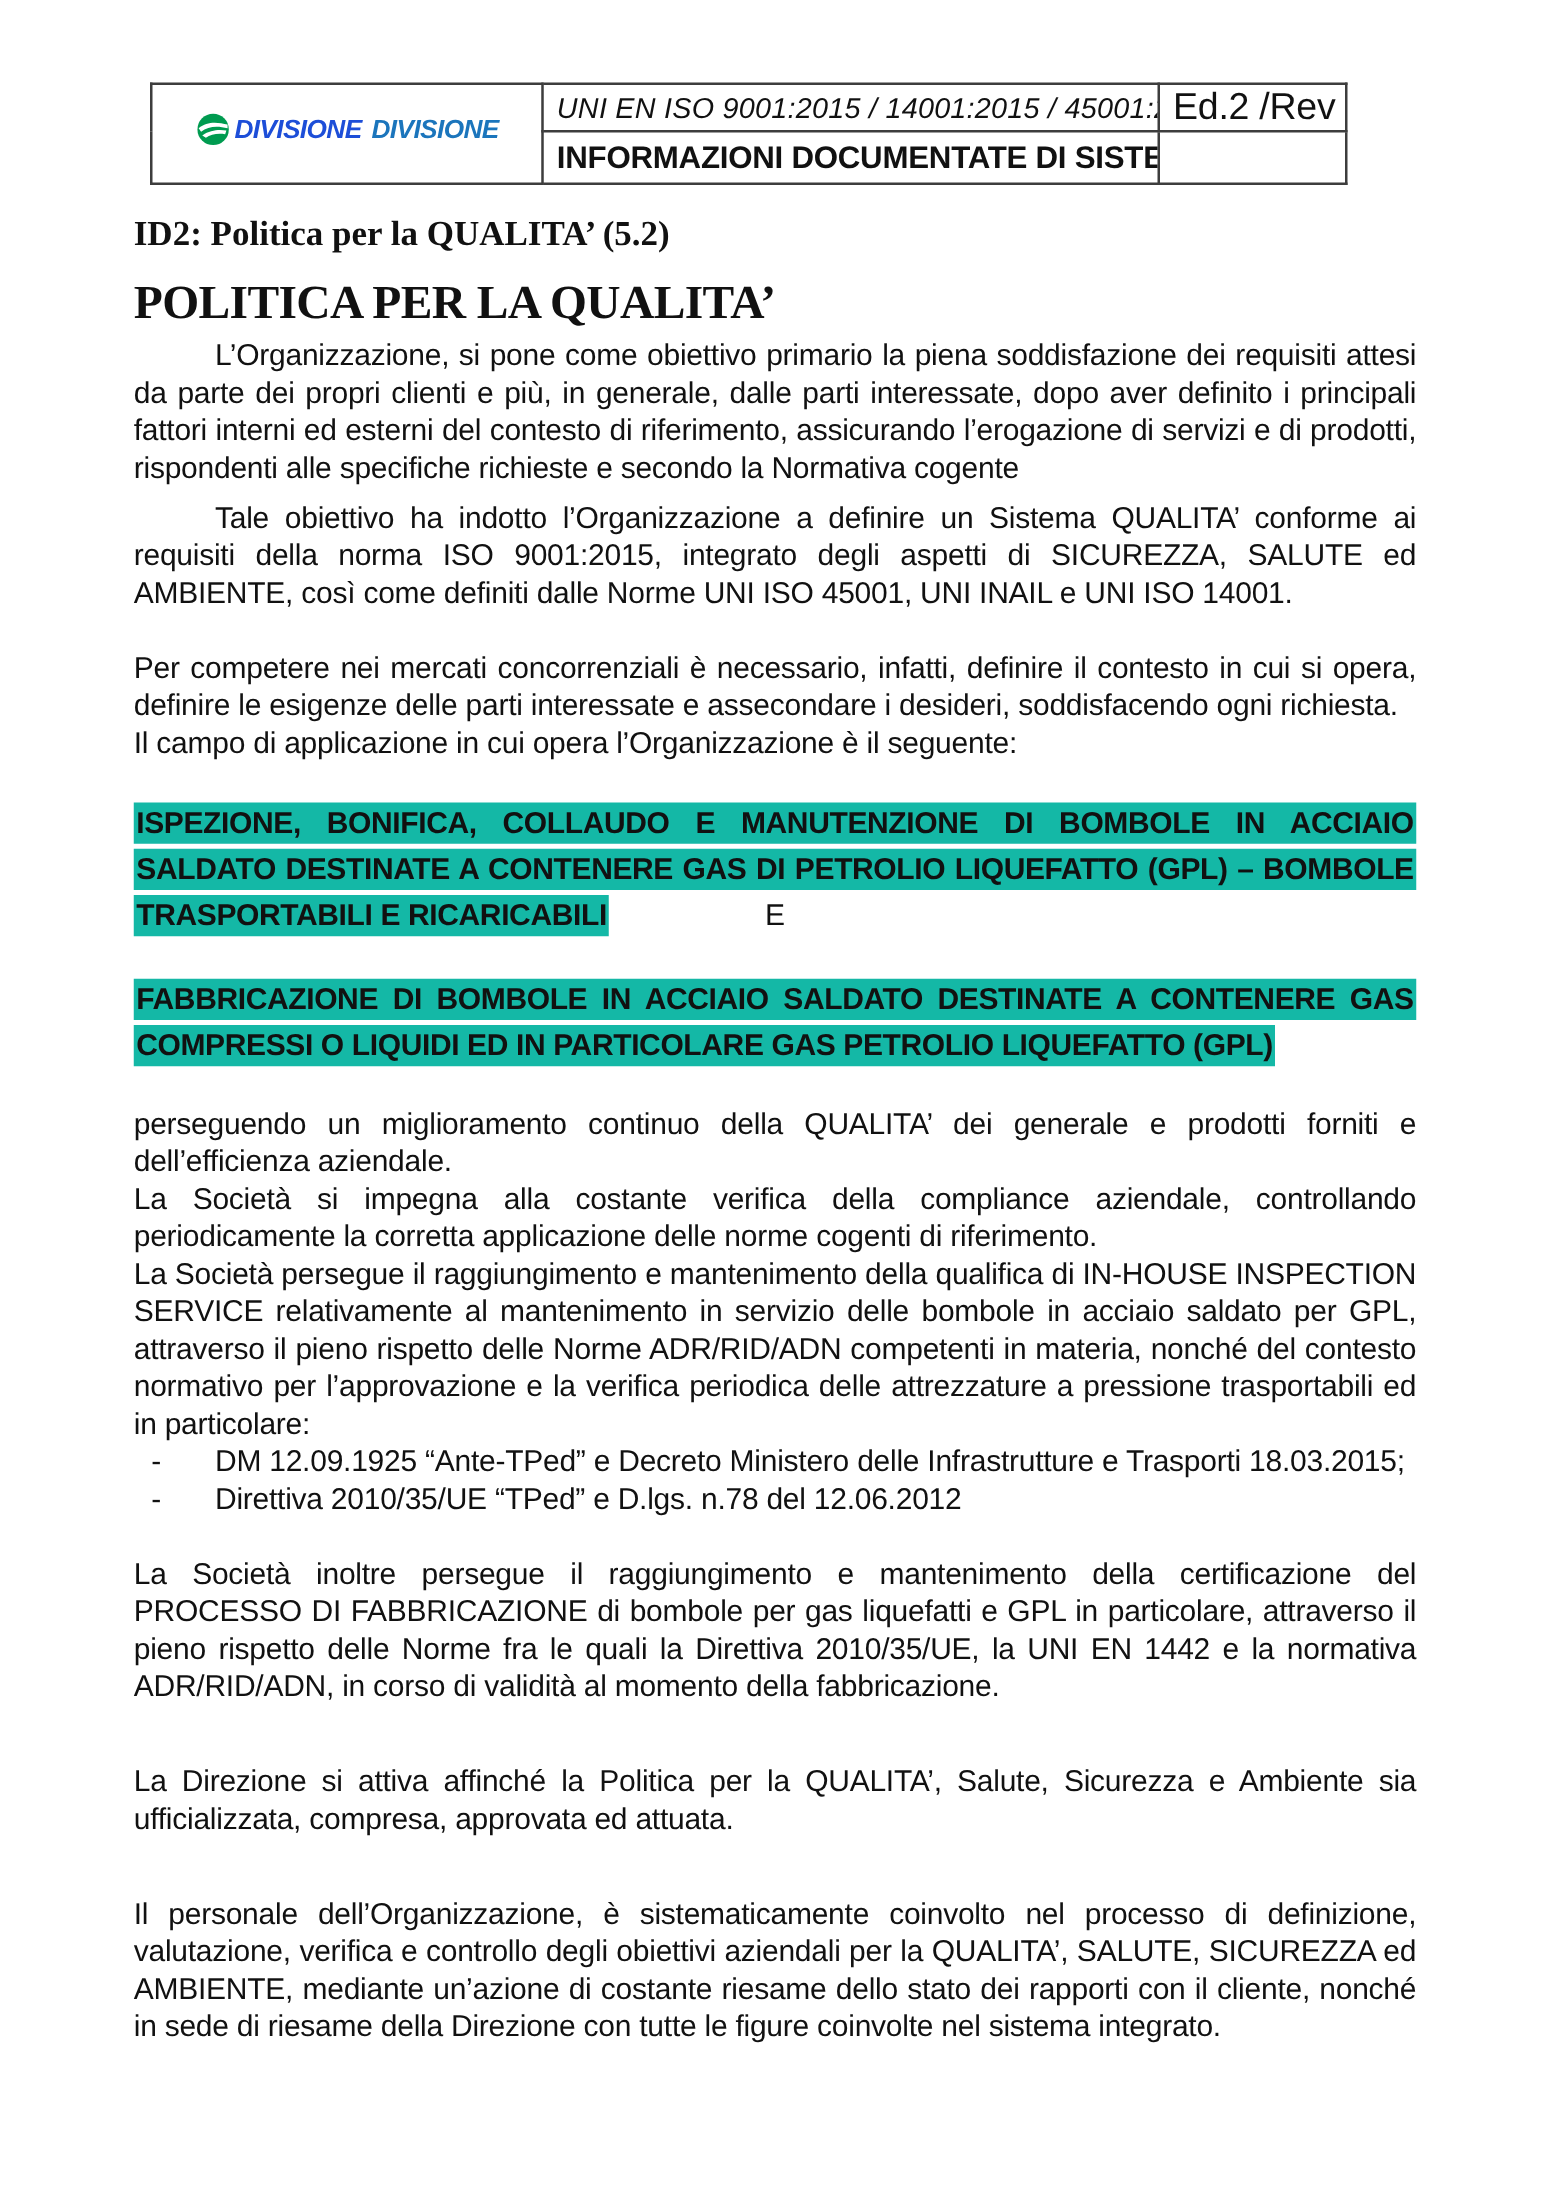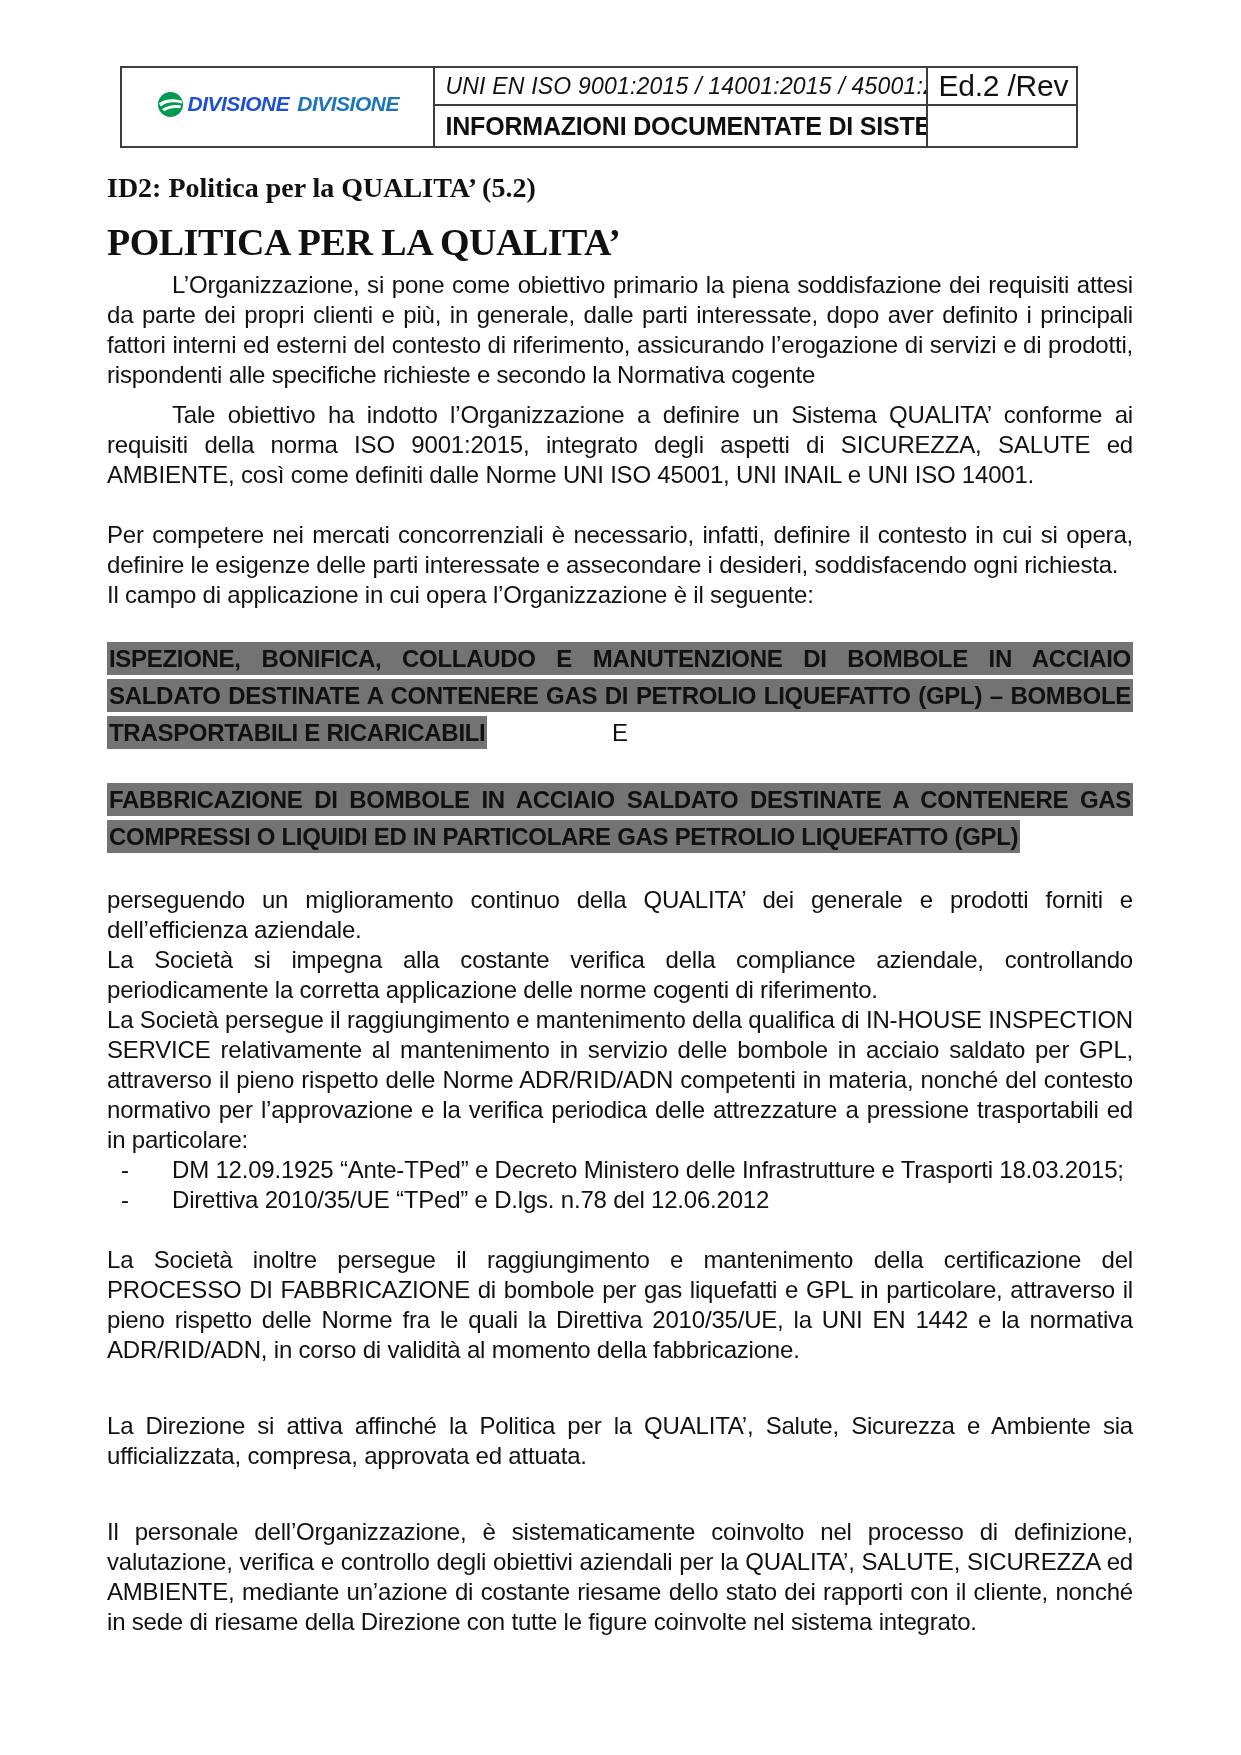--- a/index.html
+++ b/index.html
@@ -85,21 +85,21 @@
 
   
   p.hl {
     text-align: justify;
     font-weight: bold;
     font-size: 24px;
     line-height: 37px;
     letter-spacing: -0.3px;
   }
   p.hl mark {
-    background: #737373;
+    background: #14b8a6;
     color: #111111;
     padding: 3px 2px;
     -webkit-box-decoration-break: clone;
     box-decoration-break: clone;
   }
   .e-line {
     height: 37px;
     margin-top: -37px;
     text-align: center;
     font-size: 24px;

